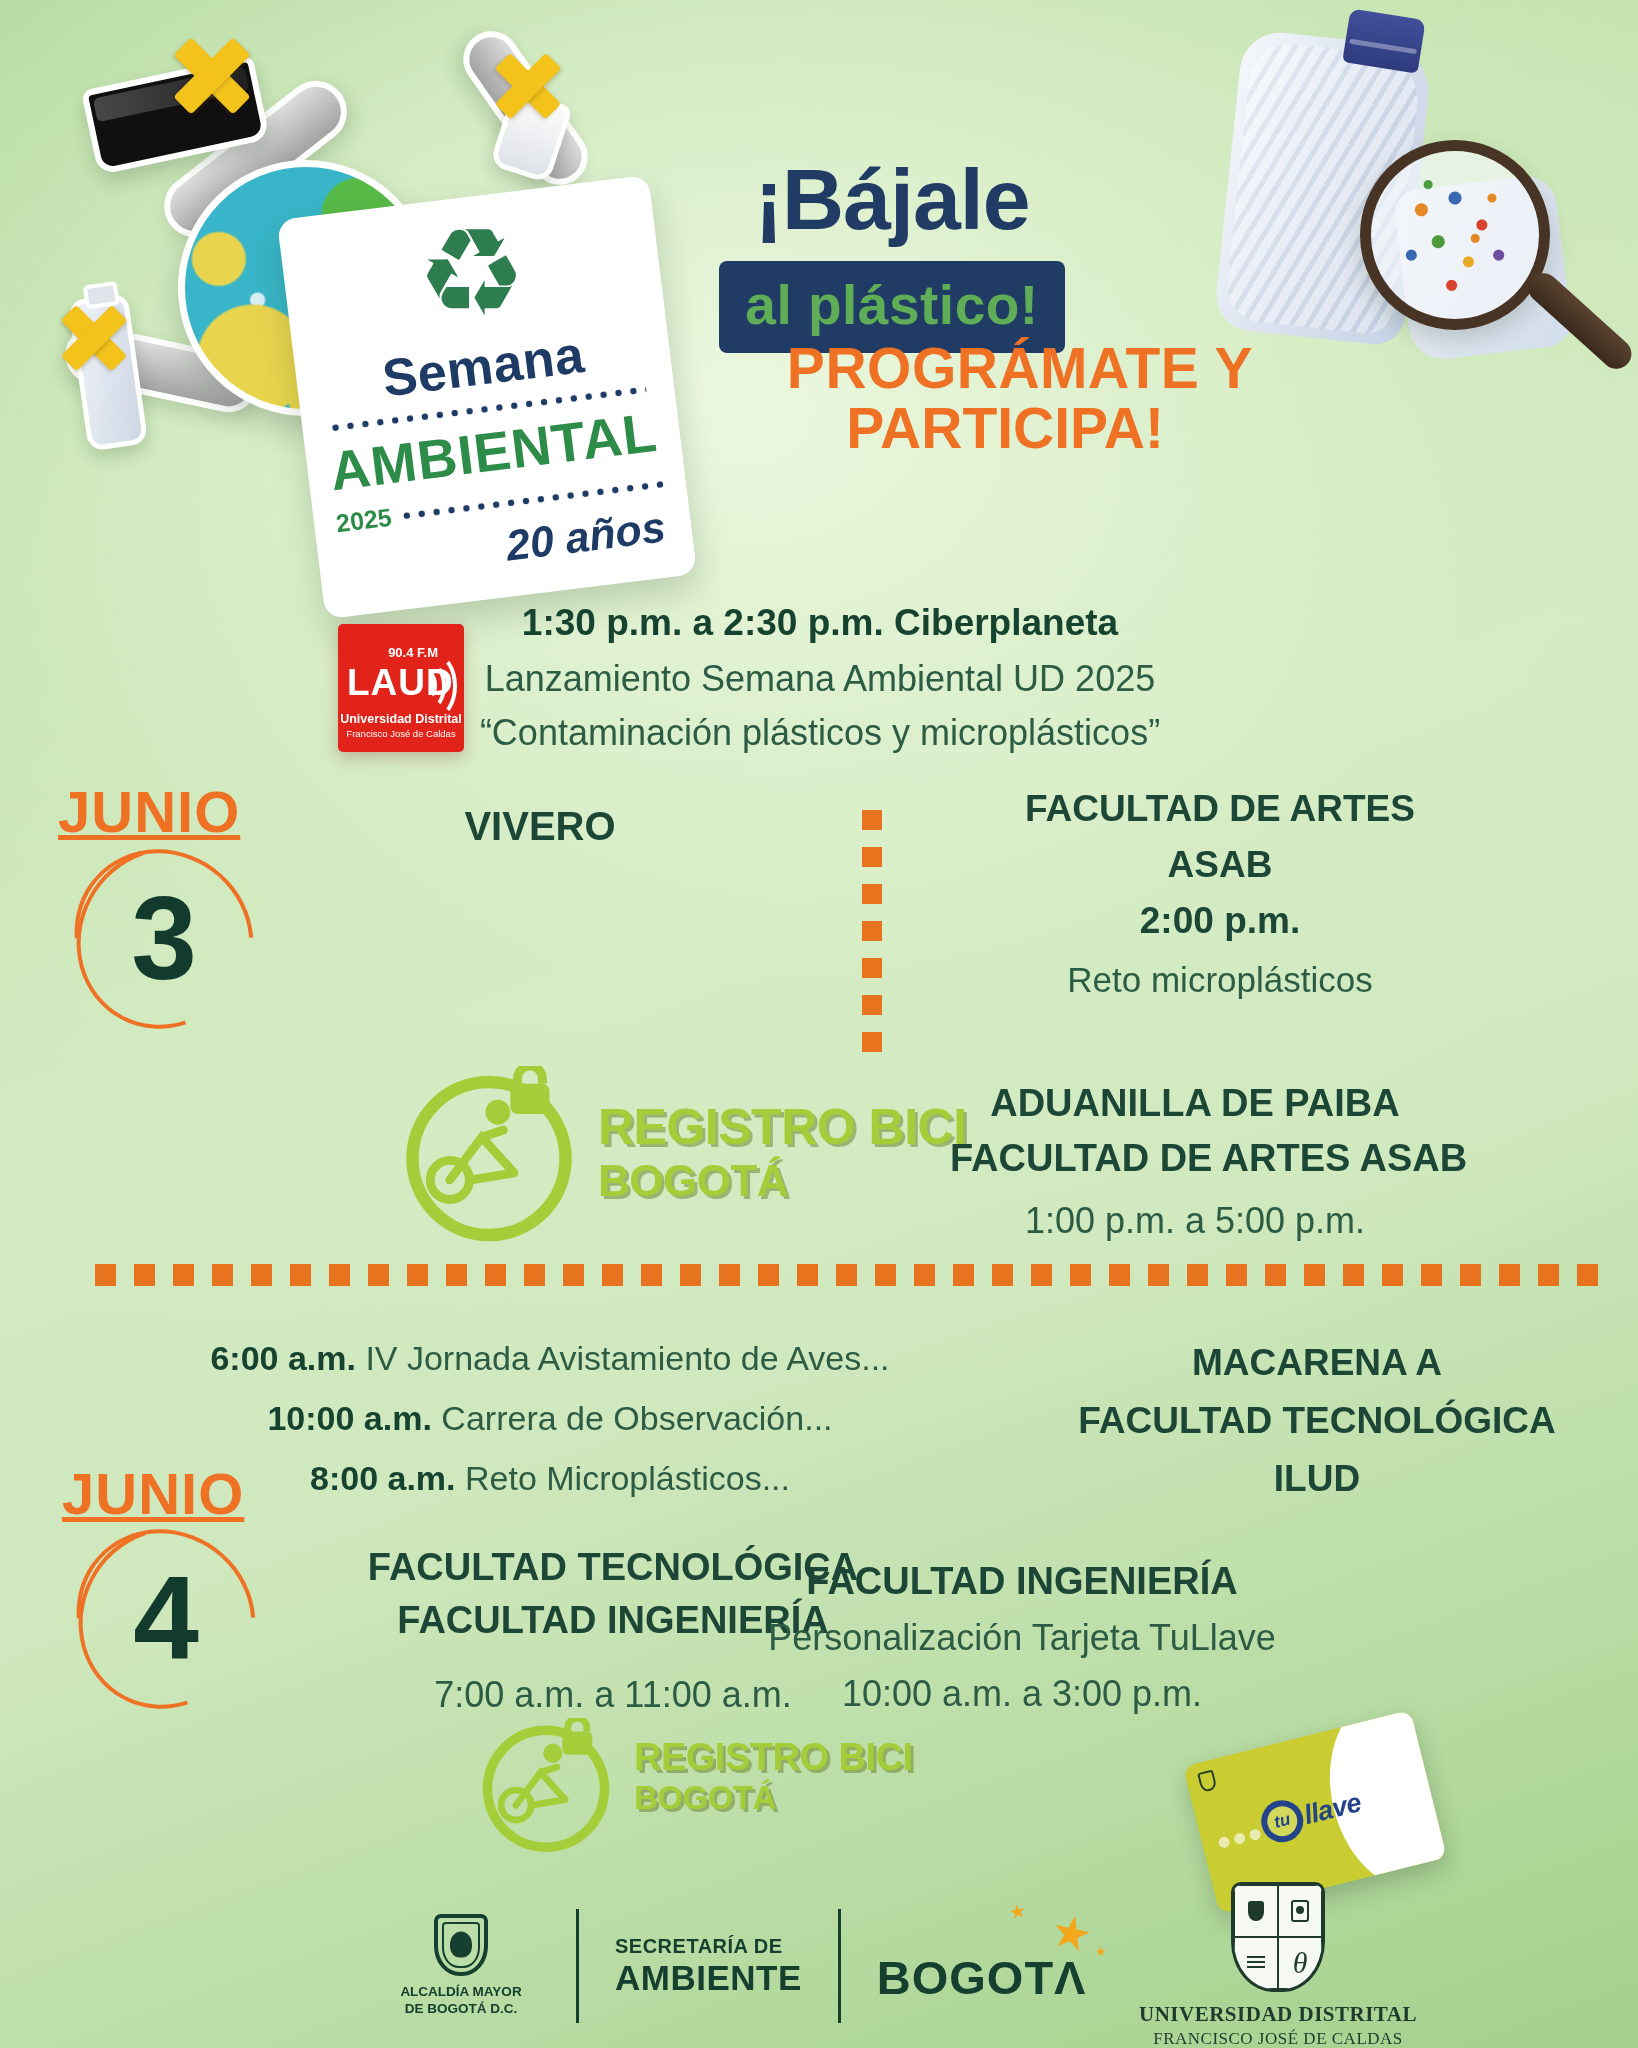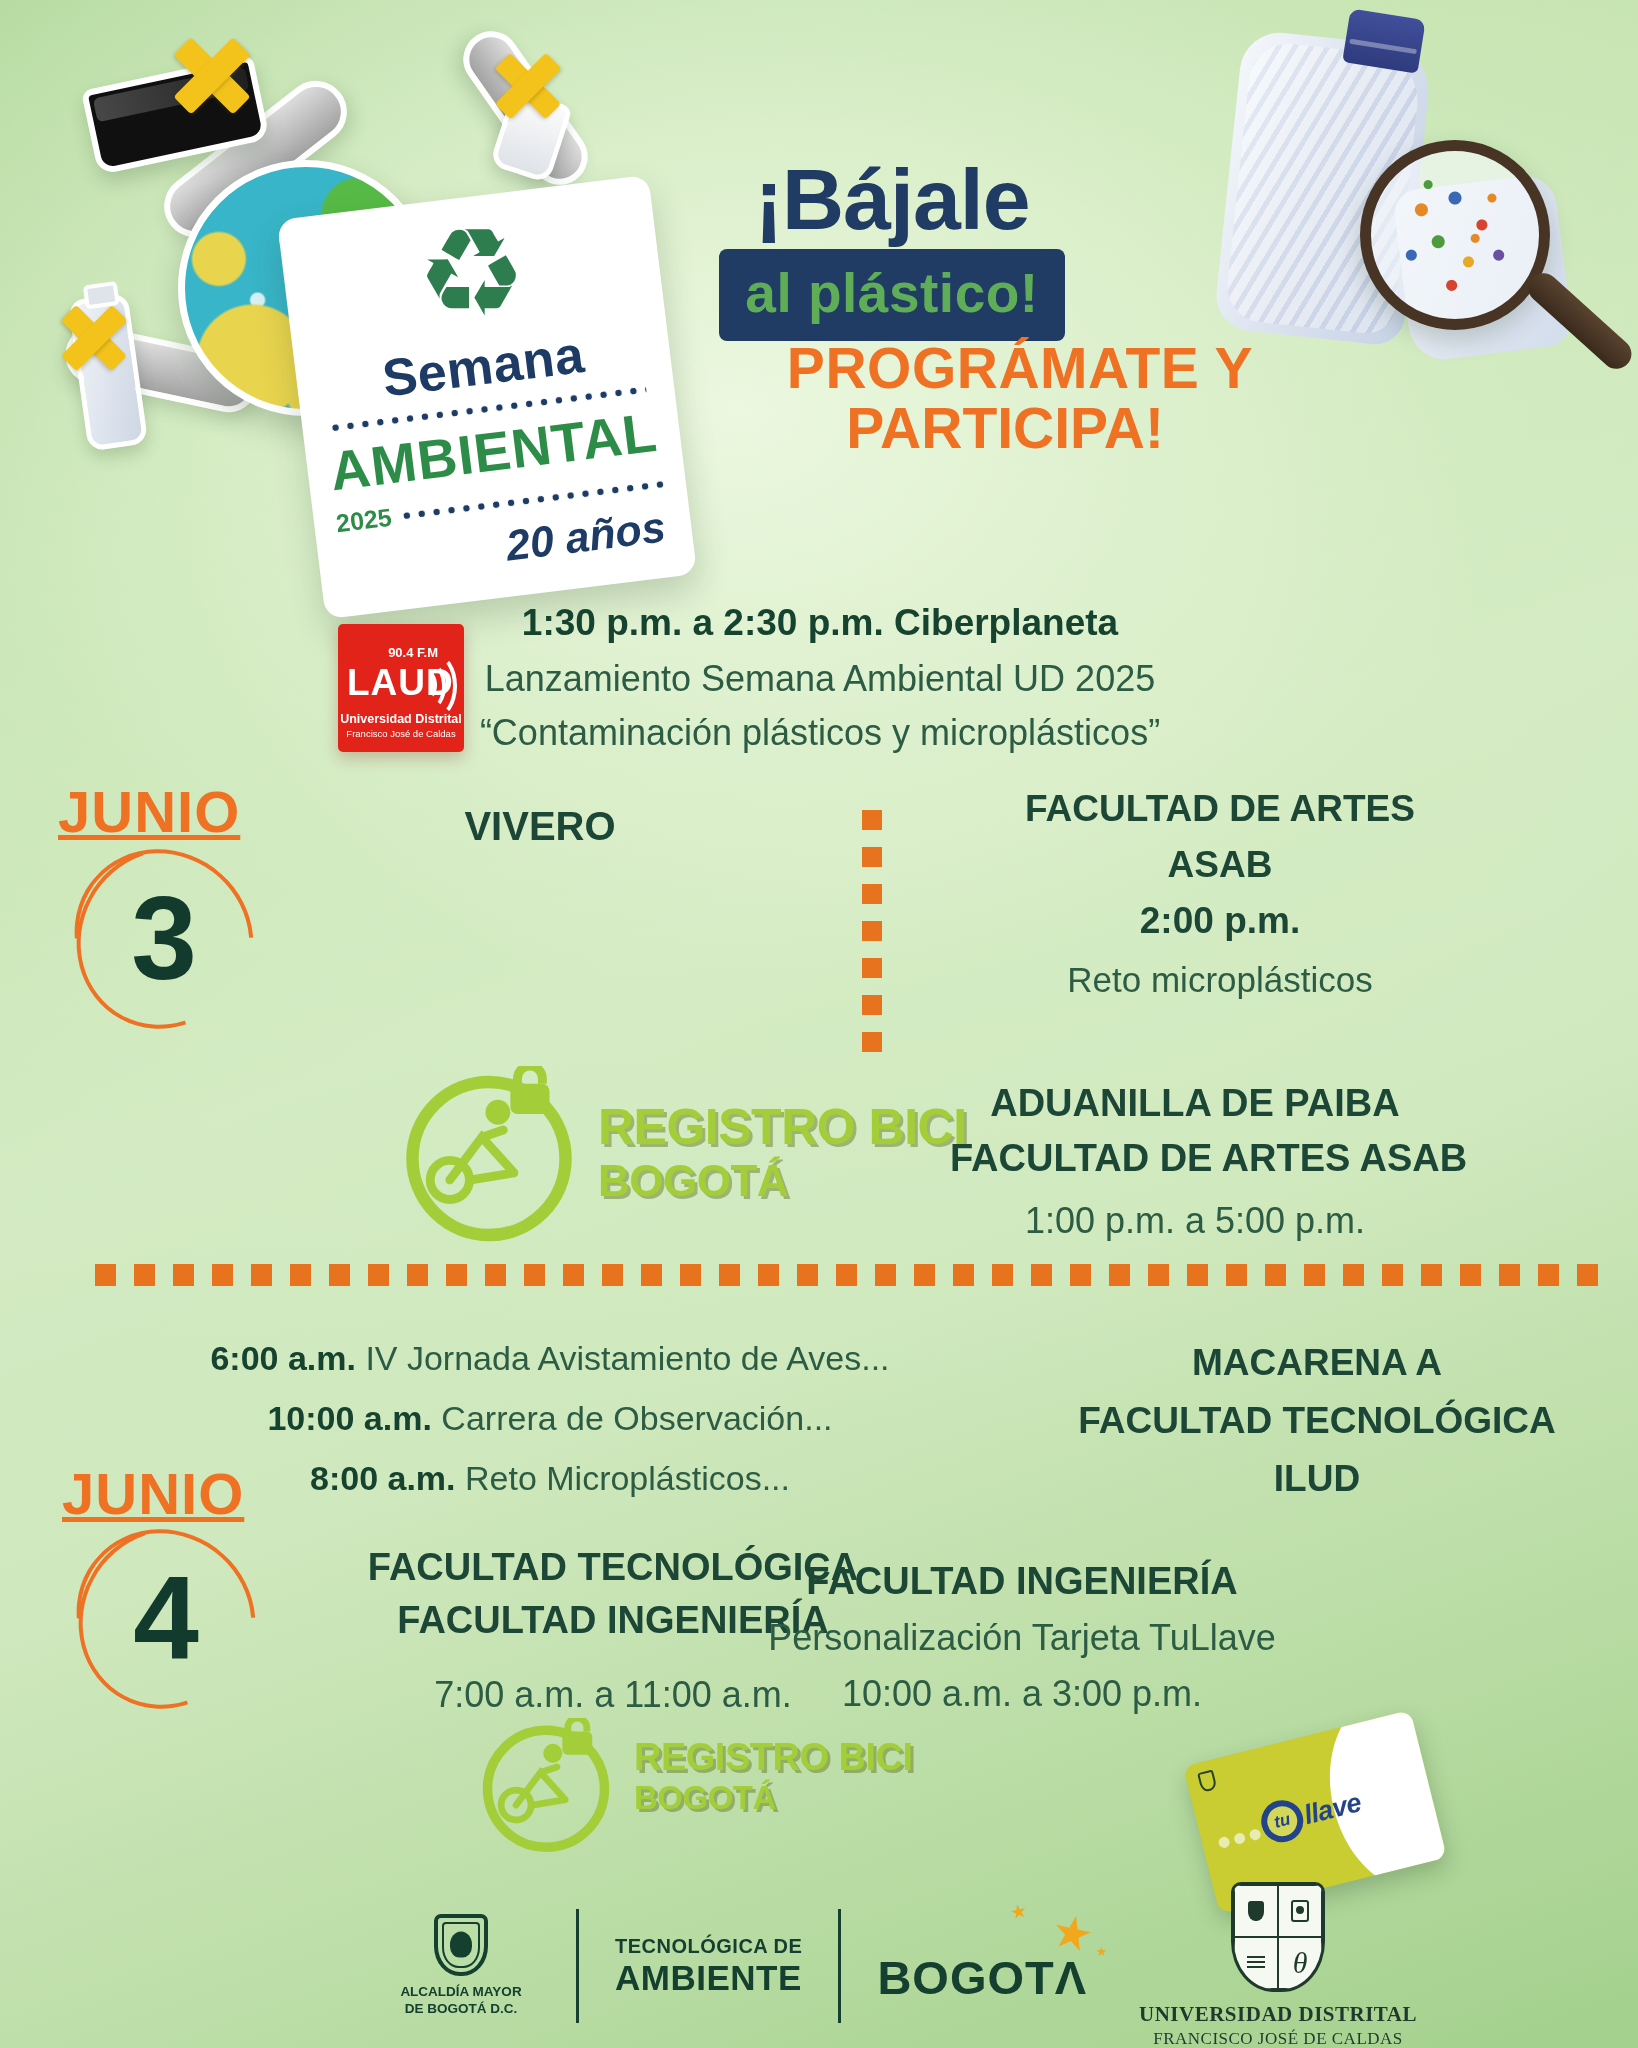--- a/index.html
+++ b/index.html
@@ -53,21 +53,21 @@
   .dots-row{ height:10px; margin:8px 6px 6px; background-image:radial-gradient(circle at 5px 5px,#1e3b66 3px,transparent 3.6px); background-size:15px 10px; background-repeat:repeat-x; }
   .badge-l2{ font-size:55px; font-weight:800; color:#2e8c49; letter-spacing:1px; }
   .badge-year-row{ display:flex; align-items:center; gap:10px; margin-top:6px; }
   .badge-year{ font-size:25px; font-weight:800; color:#2e8c49; }
   .badge-year-row .dots-row{ flex:1; margin:0; }
   .badge-anniv{ text-align:right; font-size:43px; font-weight:800; font-style:italic; color:#1e3b66; margin-top:4px; padding-right:4px; }
 
   
   .title-wrap{ left:612px; top:150px; width:560px; text-align:center; }
   .title-1{ font-size:86px; font-weight:800; color:#203c64; letter-spacing:-1px; }
-  .title-2{ display:inline-block; padding:12px 26px 16px; background:#203c64; border-radius:8px; font-size:55px; font-weight:800; color:#5fae57; letter-spacing:.5px; }
+  .title-2{ display:inline-block; margin-top:12px; padding:12px 26px 16px; background:#203c64; border-radius:8px; font-size:55px; font-weight:800; color:#5fae57; letter-spacing:.5px; }
 
   
   .bottles{ left:1150px; top:14px; width:480px; height:340px; }
   .bottleA{ position:absolute; left:78px; top:24px; width:190px; height:300px; background:linear-gradient(105deg,#f5f8fc 0%,#dde4f0 45%,#c7d2e6 100%); border-radius:40px 48px 30px 36px; transform:rotate(6deg); }
   .bottleA::before{ content:""; position:absolute; inset:10px; border-radius:inherit; background:repeating-linear-gradient(115deg, rgba(255,255,255,.55) 0 9px, rgba(155,170,200,.22) 9px 14px); opacity:.65; }
   .capA{ position:absolute; left:196px; top:0px; width:76px; height:54px; background:linear-gradient(180deg,#414f9c,#2e3b7d); border-radius:10px 10px 6px 6px; transform:rotate(9deg); }
   .capA::before{ content:""; position:absolute; left:4px; right:4px; top:30px; height:5px; background:rgba(255,255,255,.35); border-radius:3px; }
   .bagB{ position:absolute; left:252px; top:168px; width:162px; height:172px; background:linear-gradient(120deg,#eef1f8,#d2dbee); opacity:.95; border-radius:24px 32px 26px 36px; transform:rotate(-7deg); }
   .magnifier{ position:absolute; left:210px; top:126px; width:190px; height:190px; border:11px solid #483425; border-radius:50%;
     background-color:rgba(246,250,253,.6);
@@ -363,21 +363,21 @@
   <div class="abs footer-row">
     <div class="alcaldia">
       <div class="shield"></div>
       <div class="cap">
         <div class="nw">ALCALDÍA MAYOR</div>
         <div class="nw">DE BOGOTÁ D.C.</div>
       </div>
     </div>
     <div class="fsep"></div>
     <div class="secretaria">
-      <div class="s1 nw">TECNOLÓGICA DE</div>
+      <div class="s1 nw">SECRETARÍA DE</div>
       <div class="s2 nw">AMBIENTE</div>
     </div>
     <div class="fsep"></div>
     <div class="bogota-wrap">
       <span class="star-big">★</span>
       <span class="star-sm">★</span>
       <span class="star-xs">★</span>
       <div class="bogota-word nw">BOGOTΛ</div>
     </div>
   </div>

